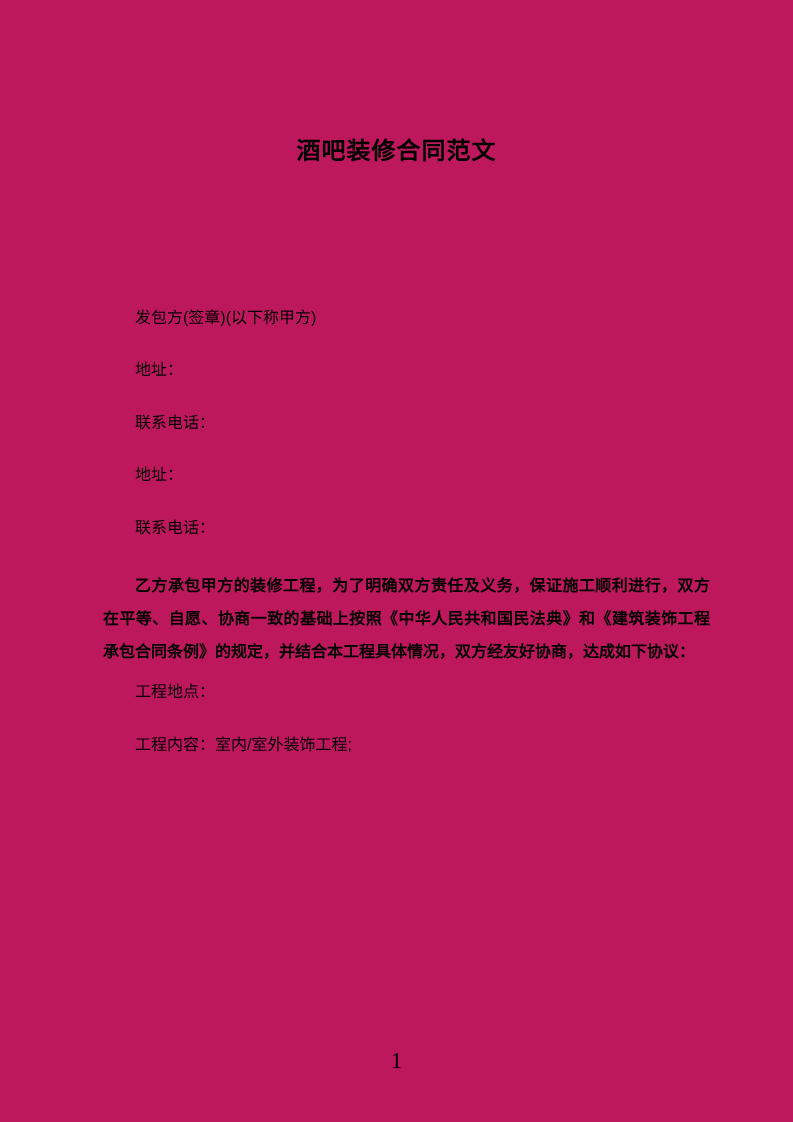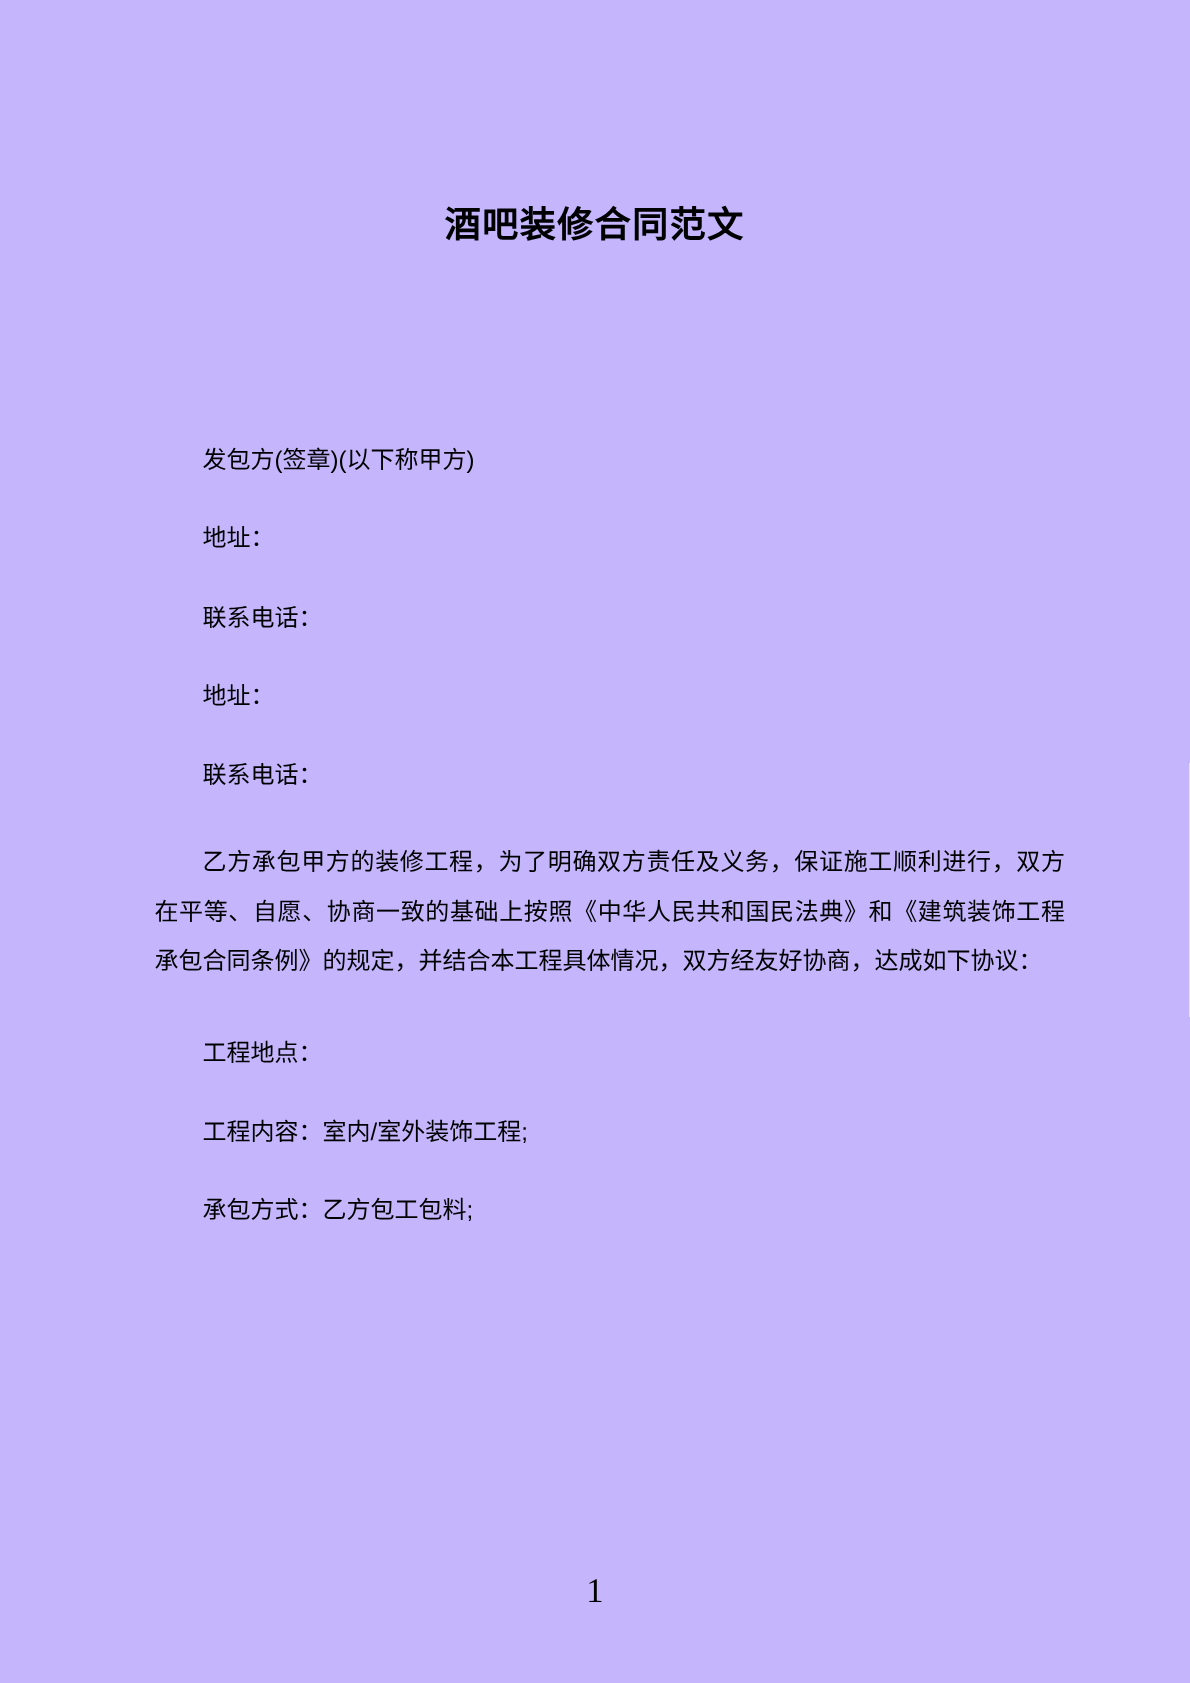--- a/index.html
+++ b/index.html
@@ -4,56 +4,57 @@
 <style>
   html, body {
     margin: 0;
     padding: 0;
     background: #ffffff;
   }
   .page {
     position: relative;
     width: 793px;
     height: 1122px;
-    background: #c4b5fd;
+    background: #be185d;
     overflow: hidden;
     color: #000000;
     font-family: "Liberation Sans", "DejaVu Sans", sans-serif;
   }
   .doc-title {
     position: absolute;
     top: 134px;
     left: 0;
     width: 793px;
     margin: 0;
     font-size: 24px;
     line-height: 33px;
     font-weight: 700;
     text-align: center;
     letter-spacing: 1px;
   }
   .content {
     position: absolute;
     left: 103px;
-    top: 4px;
+    top: 14px;
     width: 607px;
     padding-top: 286.5px;
   }
   .content p {
     margin: 0 0 19.5px 0;
     font-size: 16px;
     line-height: 33px;
     text-indent: 32px;
     text-align: left;
     word-break: break-all;
   }
   .content p.preamble {
     margin-top: 25.5px;
-    margin-bottom: 28px;
+    margin-bottom: 7px;
     text-align: justify;
+    font-weight: bold;
   }
   .page-number {
     position: absolute;
     top: 1048px;
     left: 0;
     width: 793px;
     text-align: center;
     font-family: "Liberation Serif", "DejaVu Serif", serif;
     font-size: 23px;
     line-height: 26px;
@@ -68,18 +69,17 @@
 
   <div class="content">
     <p>发包方(签章)(以下称甲方)</p>
     <p>地址：</p>
     <p>联系电话：</p>
     <p>地址：</p>
     <p>联系电话：</p>
     <p class="preamble">乙方承包甲方的装修工程，为了明确双方责任及义务，保证施工顺利进行，双方在平等、自愿、协商一致的基础上按照《中华人民共和国民法典》和《建筑装饰工程承包合同条例》的规定，并结合本工程具体情况，双方经友好协商，达成如下协议：</p>
     <p>工程地点：</p>
     <p>工程内容：室内/室外装饰工程;</p>
-    <p>承包方式：乙方包工包料;</p>
   </div>
 
   <div class="page-number">1</div>
 
 </div>
 
 </body></html>

